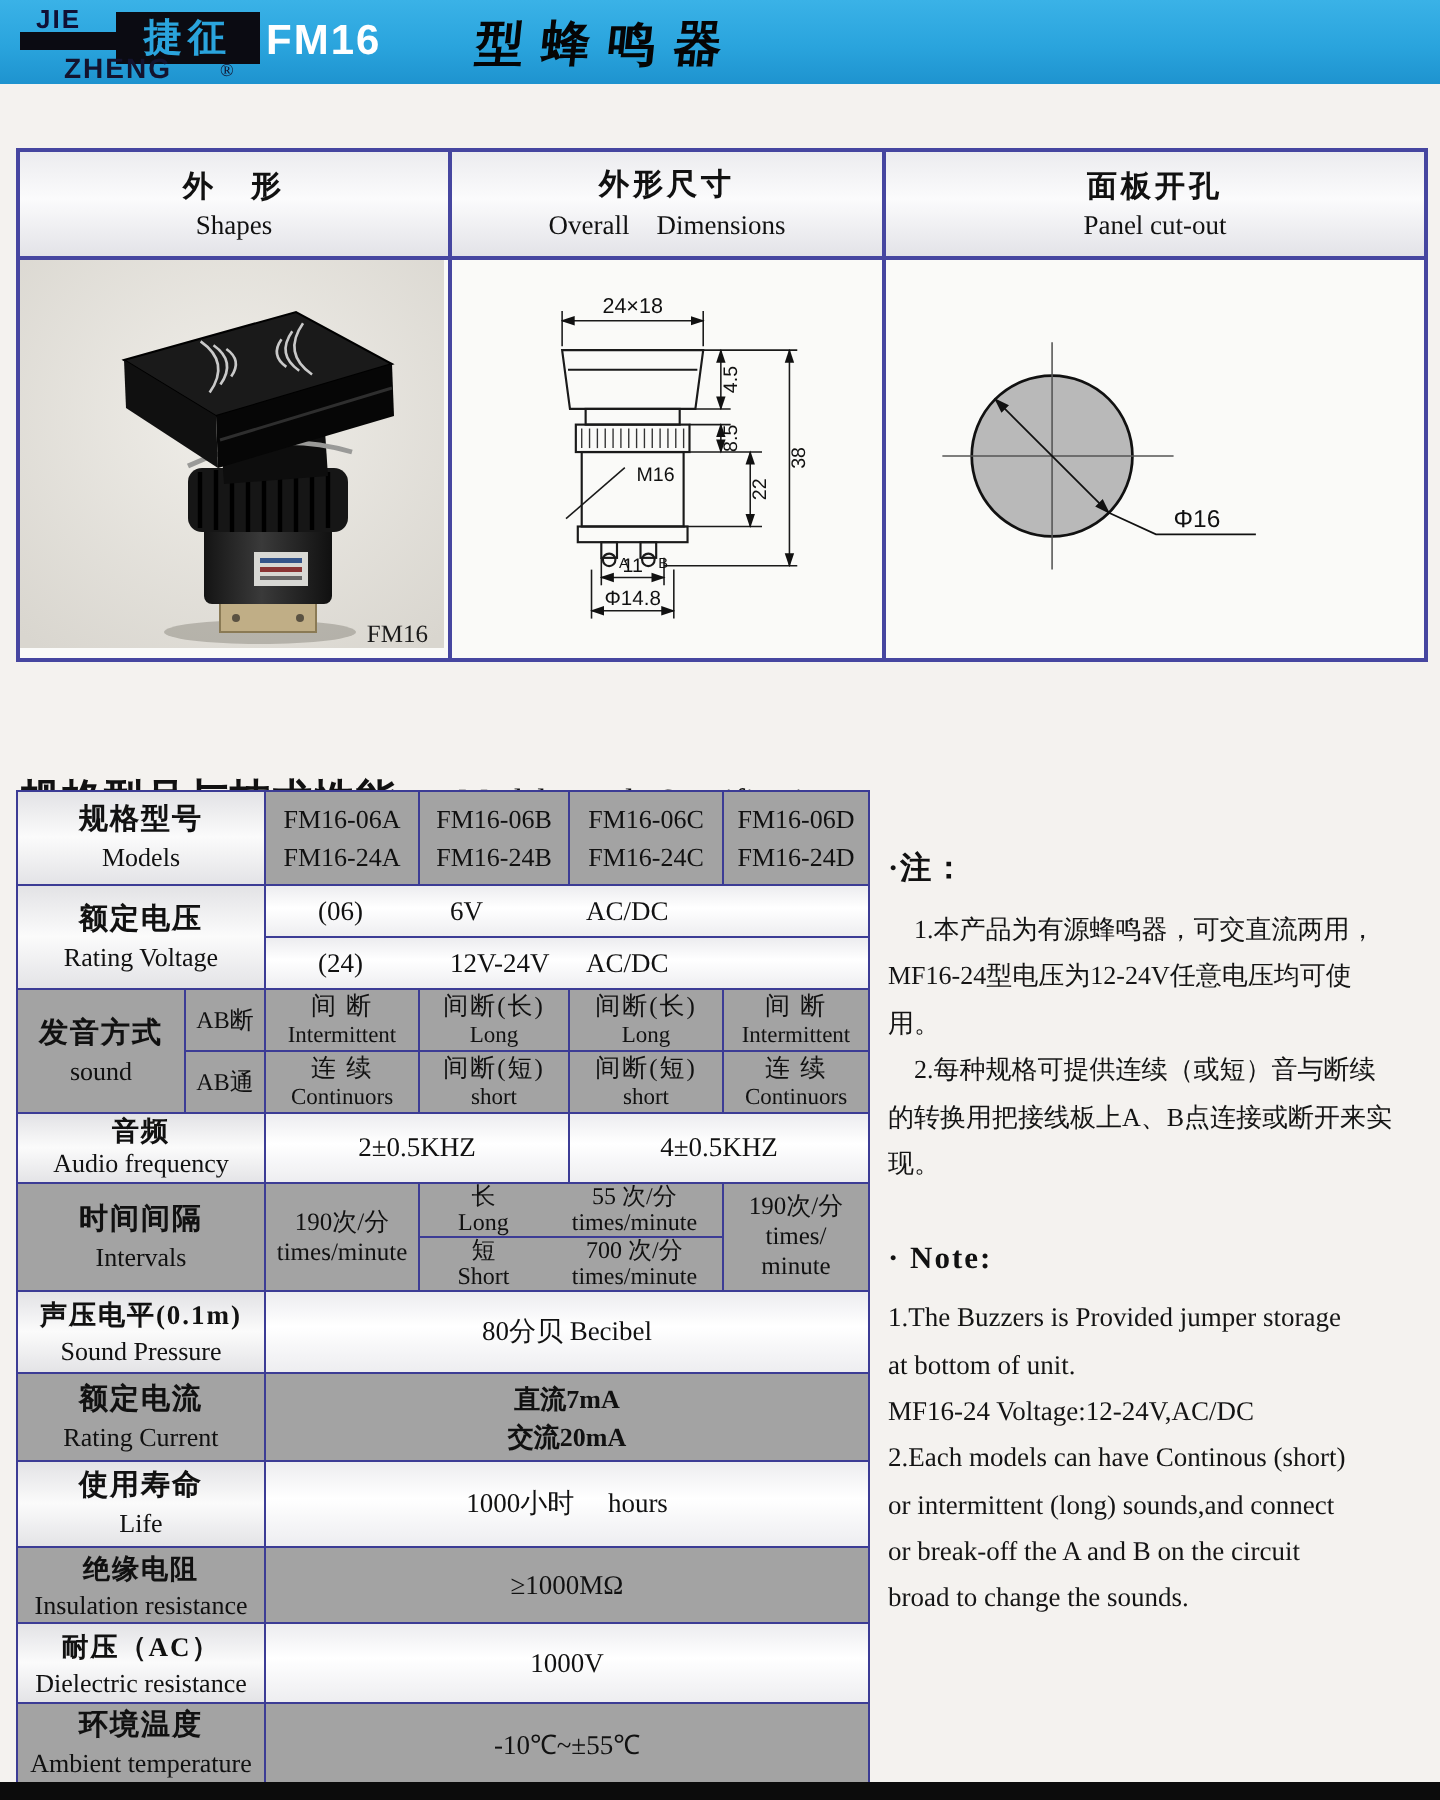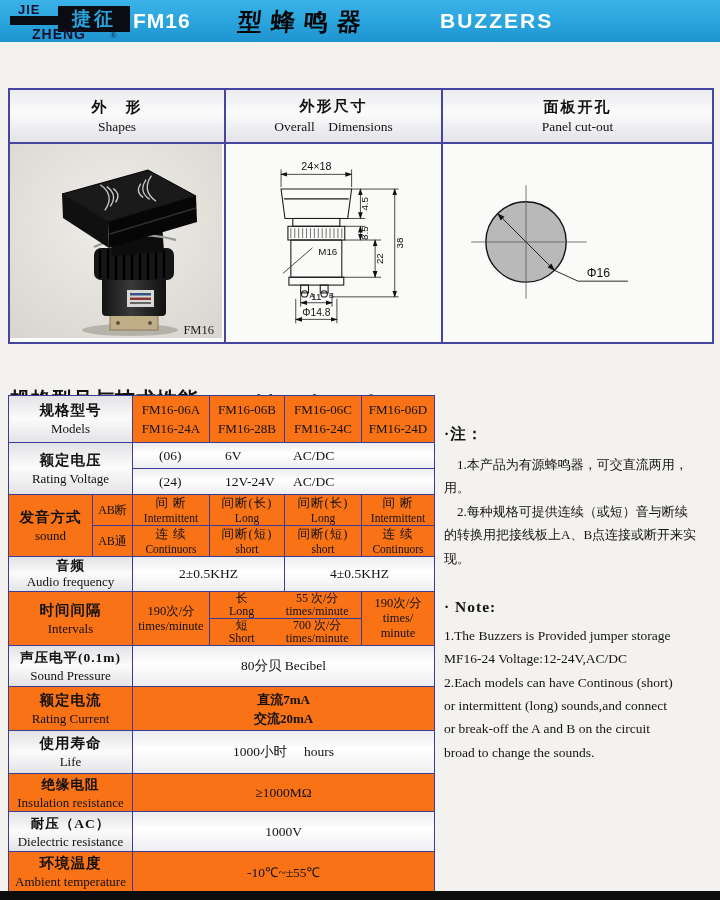--- a/index.html
+++ b/index.html
@@ -21,21 +21,21 @@
                font-weight:bold;font-size:14px;color:#13132e;letter-spacing:1px;}
   .logo .reg{position:absolute;left:104px;top:28px;font-size:9px;color:#13132e;}
   .banner .model{position:absolute;left:133px;top:9px;font-family:"Liberation Sans",sans-serif;
                  font-weight:bold;font-size:21px;color:#fff;letter-spacing:1px;}
   .banner .tcjk{position:absolute;left:238px;top:6px;font-size:24px;font-weight:bold;color:#050505;
                 letter-spacing:9px;transform:skewX(-6deg);}
   .banner .ten{position:absolute;left:440px;top:9px;font-family:"Liberation Sans",sans-serif;
                font-weight:bold;font-size:21px;color:#fff;letter-spacing:2px;}
 
   
-  .ovw{position:absolute;left:8px;top:88px;border-collapse:collapse;table-layout:fixed;}
+  .ovw{position:absolute;left:8px;top:74px;border-collapse:collapse;table-layout:fixed;}
   .ovw td{border:2.2px solid #4646a0;padding:0;vertical-align:middle;}
   .ovw .hd{height:52px;text-align:center;
            background:linear-gradient(180deg,#ececef 0%,#fbfbfc 45%,#e3e3e8 100%);}
   .ovw .hd .c{font-size:15px;font-weight:600;letter-spacing:2px;}
   .ovw .hd .e{font-size:13.5px;margin-top:2px;}
   .ovw .bd{height:198px;background:#fafaf8;position:relative;}
   .cellwrap{position:relative;width:100%;height:100%;}
   .photocap{position:absolute;right:10px;bottom:4px;font-size:12.5px;color:#1a1a1a;}
 
   
@@ -43,21 +43,21 @@
   .spec-head .c{font-size:20px;font-weight:bold;letter-spacing:1px;}
   .spec-head .e{font-size:17px;margin-left:26px;word-spacing:8px;}
 
   
   .spec{position:absolute;left:8px;top:395px;border-collapse:collapse;table-layout:fixed;
         width:426px;}
   .spec td{border:1.7px solid #3c3c95;padding:0;text-align:center;vertical-align:middle;
            overflow:hidden;}
   .gray{background:linear-gradient(180deg,#e3e3e6 0%,#fbfbfb 48%,#e3e3e6 100%);}
   .wht{background:linear-gradient(180deg,#ededf0 0%,#ffffff 42%,#ededf0 100%);}
-  .cyan{background:#f97316;}
+  .cyan{background:#a3a3a3;}
   .lab .c{font-size:14.5px;font-weight:600;letter-spacing:1px;line-height:19px;}
   .lab .e{font-size:13px;line-height:17px;}
   .two{font-size:13px;line-height:19px;}
   .sub{font-size:12px;}
   .sc .c{font-size:12.5px;line-height:16px;letter-spacing:1px;}
   .sc .e{font-size:11.5px;line-height:14px;}
   .val{font-size:13.5px;}
   .volt{display:flex;align-items:center;text-align:left;font-size:13.5px;}
   .volt .s1{width:92px;padding-left:26px;box-sizing:border-box;}
   .volt .s2{width:68px;}
@@ -90,21 +90,20 @@
     <span class="jie">JIE</span>
     <span class="bar"></span>
     <span class="block">
       <span>捷征</span>
     </span>
     <span class="zheng">ZHENG</span>
     <span class="reg">®</span>
   </div>
   <span class="model">FM16</span>
   <span class="tcjk">型蜂鸣器</span>
-  <span class="ten">BUZZERS</span>
 </div>
 
 <table class="ovw">
   <colgroup>
       <col style="width:216px">
       <col style="width:217px">
       <col style="width:271px">
     </colgroup>
   <tbody>
       <tr>
@@ -291,21 +290,21 @@
     <td colspan="2" class="gray lab" style="height:46px">
       <div class="c">规格型号</div>
       <div class="e">Models</div>
     </td>
     <td class="cyan two">
       <div>FM16-06A</div>
       <div>FM16-24A</div>
     </td>
     <td class="cyan two">
       <div>FM16-06B</div>
-      <div>FM16-28B</div>
+      <div>FM16-24B</div>
     </td>
     <td class="cyan two">
       <div>FM16-06C</div>
       <div>FM16-24C</div>
     </td>
     <td class="cyan two">
       <div>FM16-06D</div>
       <div>FM16-24D</div>
     </td>
   </tr>
@@ -475,28 +474,30 @@
     </td>
     <td colspan="4" class="cyan val">-10℃~±55℃</td>
   </tr>
 </tbody>
   </table>
 
 <div class="notes">
   <div class="ntitle">·注：</div>
   <div class="nblock">
       <div class="note-line">　1.本产品为有源蜂鸣器，可交直流两用，</div>
+      <div class="note-line">MF16-24型电压为12-24V任意电压均可使</div>
       <div class="note-line">用。</div>
       <div class="note-line">　2.每种规格可提供连续（或短）音与断续</div>
       <div class="note-line">的转换用把接线板上A、B点连接或断开来实</div>
       <div class="note-line">现。</div>
     </div>
   <div class="ntitle en-title">· Note:</div>
   <div class="nblock en">
       <div class="note-line">1.The Buzzers is Provided jumper storage</div>
+      <div class="note-line">at bottom of unit.</div>
       <div class="note-line">MF16-24 Voltage:12-24V,AC/DC</div>
       <div class="note-line">2.Each models can have Continous (short)</div>
       <div class="note-line">or intermittent (long) sounds,and connect</div>
       <div class="note-line">or break-off the A and B on the circuit</div>
       <div class="note-line">broad to change the sounds.</div>
     </div>
 </div>
 
 <div class="footbar"></div>
 

